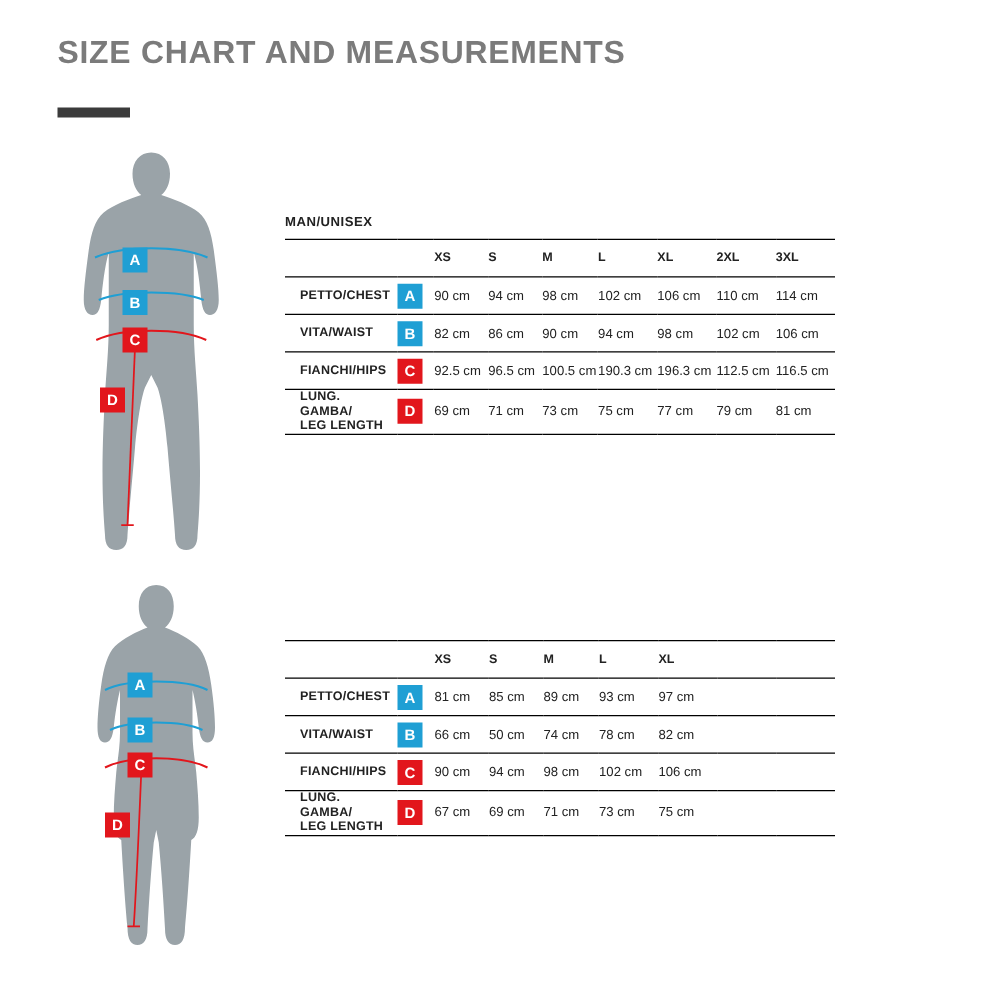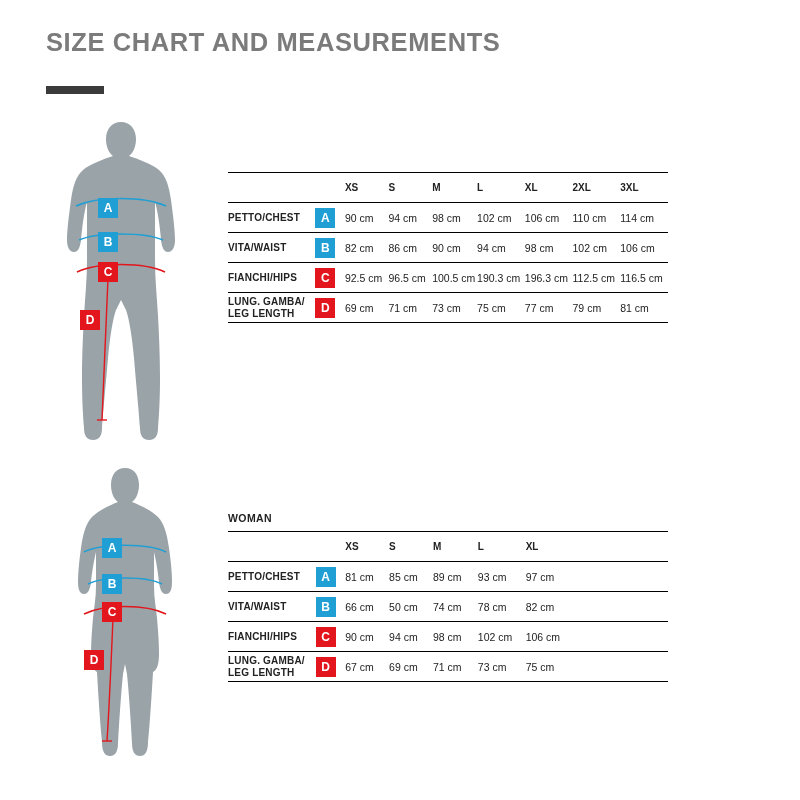--- a/index.html
+++ b/index.html
@@ -88,21 +88,21 @@
     height: 30px;
     border-bottom: 1px solid #000;
   }
   .lbl {
     font-weight: bold;
     font-size: 10px;
     letter-spacing: 0.2px;
     line-height: 1.15;
     padding-right: 6px;
   }
-  .lbl span { display: block; }
+  .lbl span { display: block; margin-left: 12px; }
   .badge-cell {
     width: 30px;
   }
   .badge-inline {
     display: inline-block;
     width: 20px; height: 20px;
     line-height: 20px;
     text-align: center;
     color: #fff;
     font-size: 12px;
@@ -170,20 +170,21 @@
       <path d="M51 300 L61 300" stroke="#e2161c" stroke-width="1.4" fill="none"></path>
       <path d="M57 158 L67 158" stroke="#e2161c" stroke-width="1.4" fill="none"></path>
     </svg>
     <div class="badge blue" style="left:52px; top:78px;">A</div>
     <div class="badge blue" style="left:52px; top:112px;">B</div>
     <div class="badge red" style="left:52px; top:142px;">C</div>
     <div class="badge red" style="left:34px; top:190px;">D</div>
   </div>
 
   <div class="table-block" style="left:228px; top:172px; width:440px;">
+    <div class="table-caption">MAN/UNISEX</div>
     <table>
       <colgroup>
         <col style="width:88px">
         <col style="width:30px">
         <col style="width:45px">
         <col style="width:45px">
         <col style="width:46px">
         <col style="width:49px">
         <col style="width:49px">
         <col style="width:49px">
@@ -319,21 +320,20 @@
       <path d="M52 275 L62 275" stroke="#e2161c" stroke-width="1.4" fill="none"></path>
       <path d="M58 152 L68 152" stroke="#e2161c" stroke-width="1.4" fill="none"></path>
     </svg>
     <div class="badge blue" style="left:52px; top:72px;">A</div>
     <div class="badge blue" style="left:52px; top:108px;">B</div>
     <div class="badge red" style="left:52px; top:136px;">C</div>
     <div class="badge red" style="left:34px; top:184px;">D</div>
   </div>
 
   <div class="table-block" style="left:228px; top:512px; width:440px;">
-    <div class="table-caption">WOMAN</div>
     <table>
       <colgroup>
         <col style="width:88px">
         <col style="width:30px">
         <col style="width:45px">
         <col style="width:45px">
         <col style="width:46px">
         <col style="width:49px">
         <col style="width:49px">
         <col style="width:49px">

